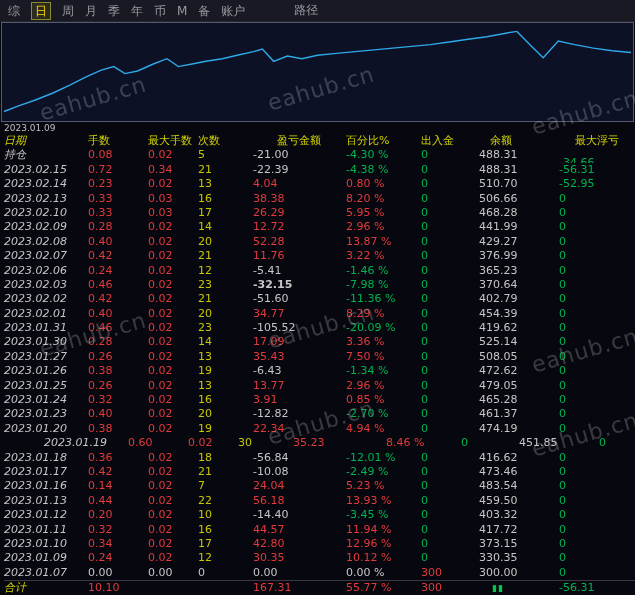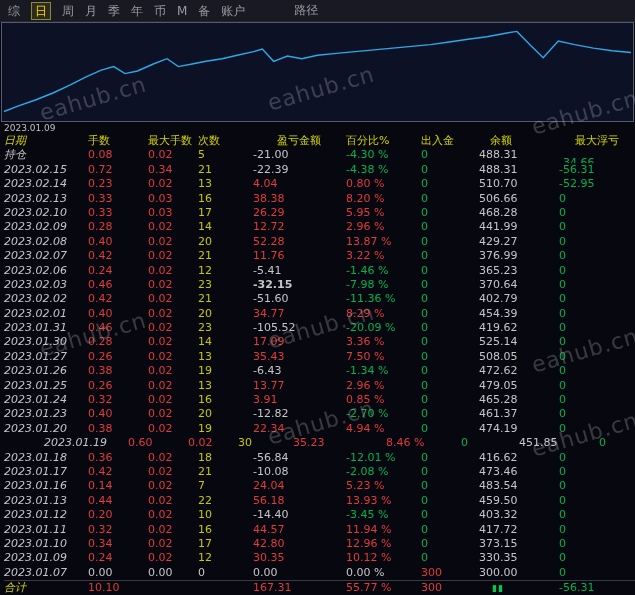--- a/index.html
+++ b/index.html
@@ -353,21 +353,21 @@
         <span class="cell c-inout" style="color: rgb(0, 180, 80);">0</span>
         <span class="cell c-bal" style="color: rgb(198, 198, 198);">416.62</span>
         <span class="cell c-float" style="color: rgb(0, 180, 80);">0</span>
       </div>
       <div class="t-row t-body">
         <span class="cell c-date" style="color: rgb(198, 198, 198);">2023.01.17</span>
         <span class="cell c-lots" style="color: rgb(226, 59, 59);">0.42</span>
         <span class="cell c-maxlots" style="color: rgb(226, 59, 59);">0.02</span>
         <span class="cell c-count" style="color: rgb(200, 200, 0);">21</span>
         <span class="cell c-pl" style="color: rgb(198, 198, 198);">-10.08</span>
-        <span class="cell c-pct" style="color: rgb(0, 180, 80);">-2.08 %</span>
+        <span class="cell c-pct" style="color: rgb(0, 180, 80);">-2.49 %</span>
         <span class="cell c-inout" style="color: rgb(0, 180, 80);">0</span>
         <span class="cell c-bal" style="color: rgb(198, 198, 198);">473.46</span>
         <span class="cell c-float" style="color: rgb(0, 180, 80);">0</span>
       </div>
       <div class="t-row t-body">
         <span class="cell c-date" style="color: rgb(198, 198, 198);">2023.01.16</span>
         <span class="cell c-lots" style="color: rgb(226, 59, 59);">0.14</span>
         <span class="cell c-maxlots" style="color: rgb(226, 59, 59);">0.02</span>
         <span class="cell c-count" style="color: rgb(200, 200, 0);">7</span>
         <span class="cell c-pl" style="color: rgb(226, 59, 59);">24.04</span>

